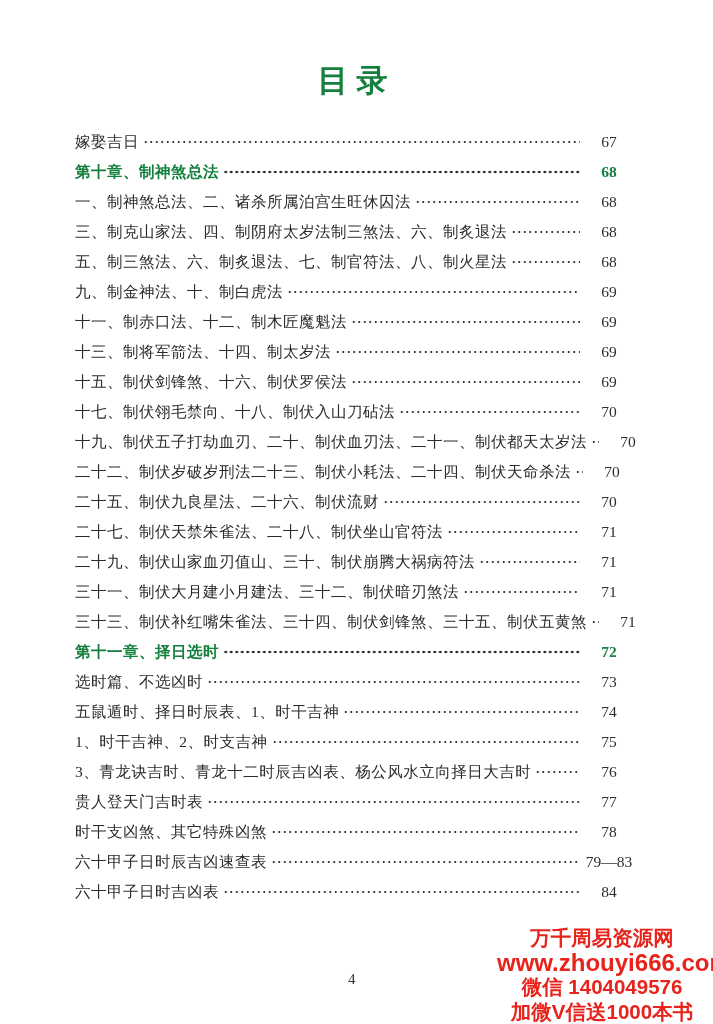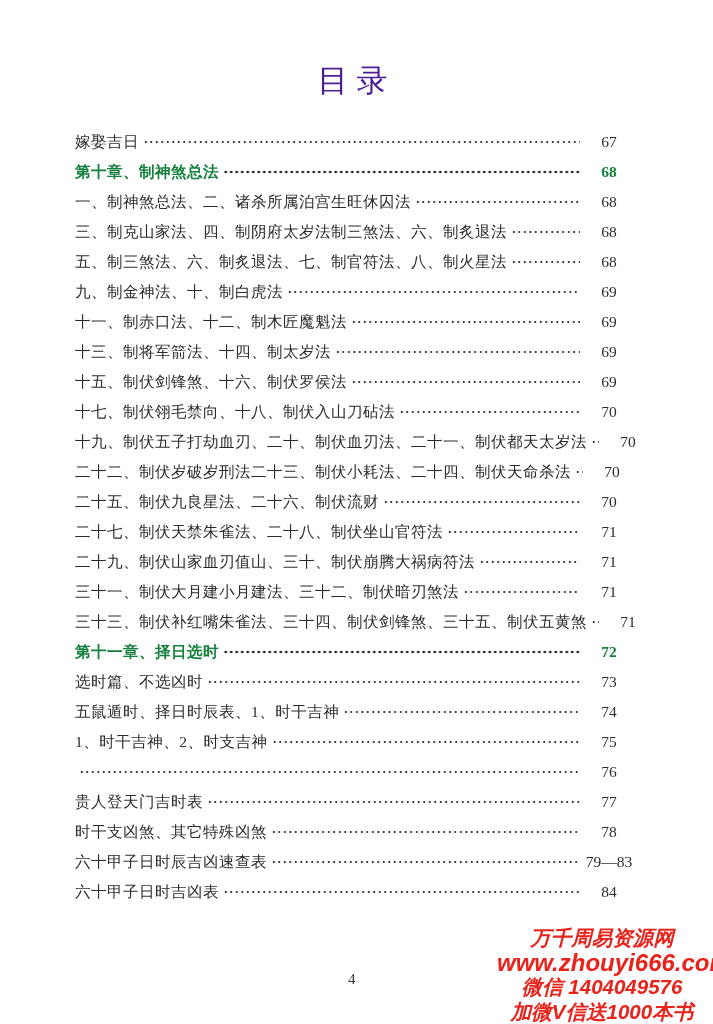--- a/index.html
+++ b/index.html
@@ -9,23 +9,23 @@
     position: relative;
     font-family: "Liberation Serif", "DejaVu Serif", serif;
     color: #2b2b2b;
     overflow: hidden;
   }
   .doc-title {
     position: absolute;
     top: 60px; left: 0; right: 0;
     text-align: center;
     font-size: 31px;
-    font-weight: 400;
+    font-weight: 700;
     letter-spacing: 8px;
-    color: #4c1d95;
+    color: #15803d;
   }
   .toc-list {
     position: absolute;
     top: 95px;
     left: 75px;
     width: 560px;
     margin-top: 32px;
   }
   .toc-row {
     display: flex;
@@ -65,21 +65,20 @@
   }
   .watermark {
     position: absolute;
     right: 6px;
     bottom: 0px;
     width: 210px;
     text-align: center;
     font-family: "Liberation Sans", "DejaVu Sans", sans-serif;
     font-weight: bold;
     line-height: 24.5px;
-    font-style: italic;
   }
   .watermark .wm-line { font-size: 20.5px; white-space: nowrap; }
   .watermark .wm-line.url { font-size: 24px; }
 </style>
 </head>
 <body>
 
 <div class="doc-title">目录</div>
 
 <div class="toc-list" id="toc-list">
@@ -182,20 +181,21 @@
       <span class="toc-label">五鼠遁时、择日时辰表、1、时干吉神</span>
       <span class="toc-leader"></span>
       <span class="toc-page">74</span>
     </div>
     <div class="toc-row">
       <span class="toc-label">1、时干吉神、2、时支吉神</span>
       <span class="toc-leader"></span>
       <span class="toc-page">75</span>
     </div>
     <div class="toc-row">
+      <span class="toc-label">3、青龙诀吉时、青龙十二时辰吉凶表、杨公风水立向择日大吉时</span>
       <span class="toc-leader"></span>
       <span class="toc-page">76</span>
     </div>
     <div class="toc-row">
       <span class="toc-label">贵人登天门吉时表</span>
       <span class="toc-leader"></span>
       <span class="toc-page">77</span>
     </div>
     <div class="toc-row">
       <span class="toc-label">时干支凶煞、其它特殊凶煞</span>

